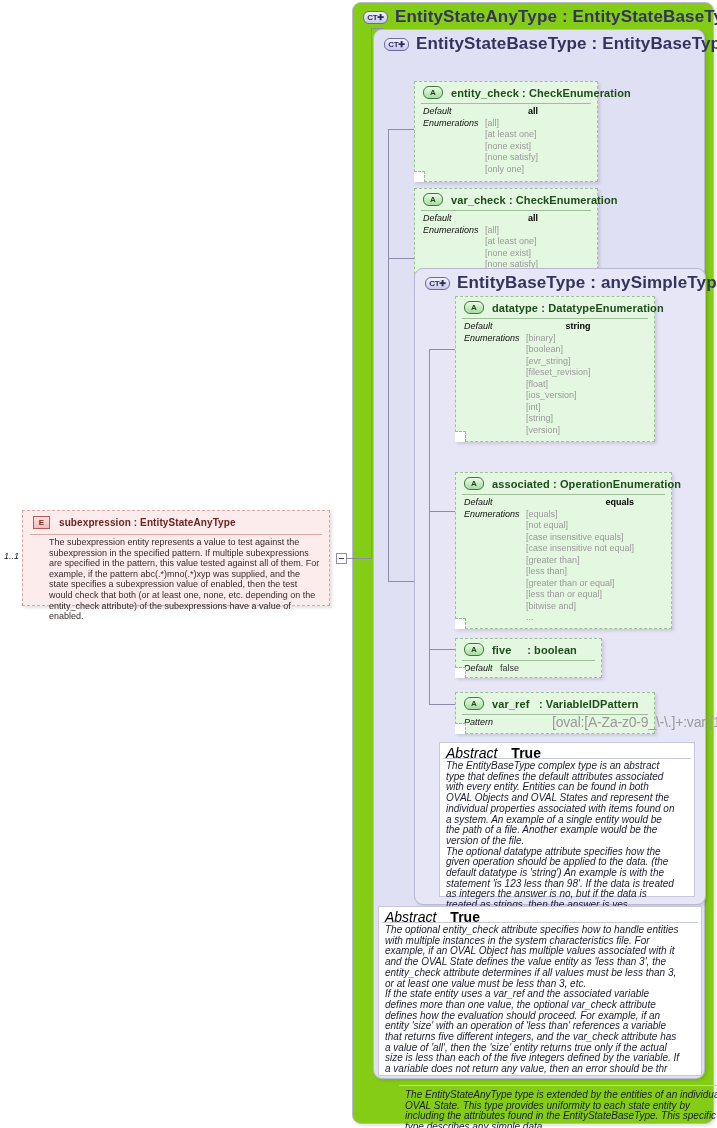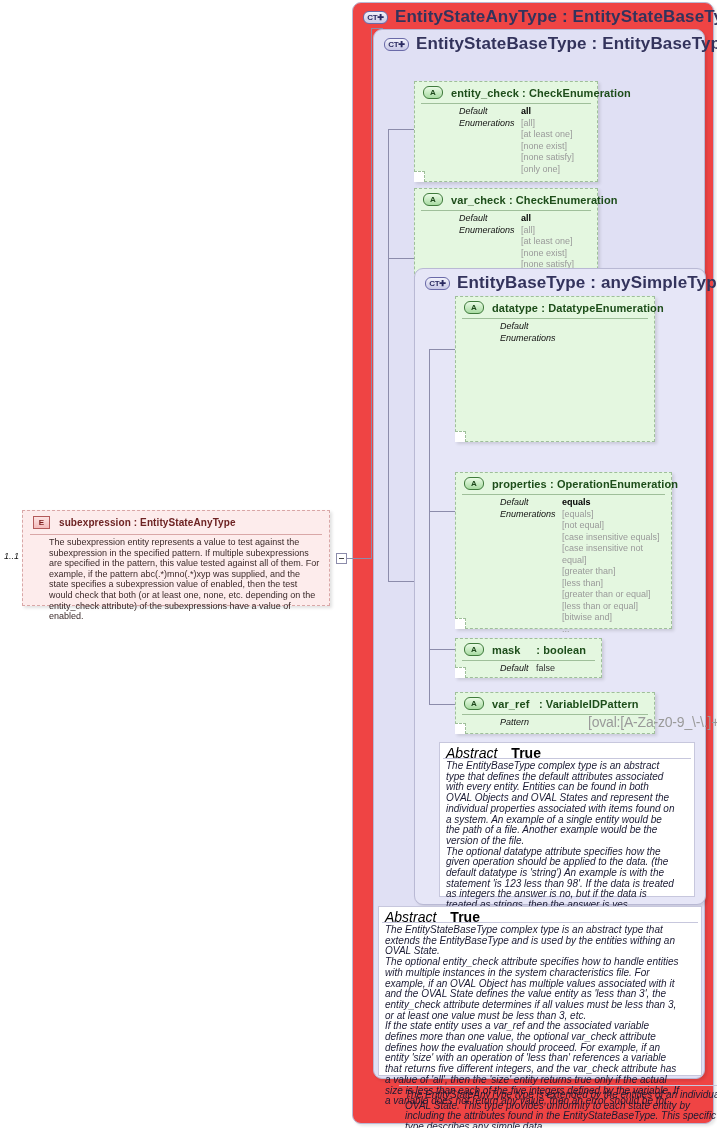--- a/index.html
+++ b/index.html
@@ -13,21 +13,21 @@
     position: relative;
     font-family: "Liberation Sans", sans-serif;
     font-size: 11px;
     color: #000000;
     overflow: hidden;
   }
 
   
   .ctbox {
     position: absolute;
-    background: #ef4444;
+    background: #84cc16;
     border: 1px solid #b9b9d4;
     border-radius: 9px;
     box-sizing: border-box;
     box-shadow: 2px 2px 3px rgba(0,0,0,0.10);
   }
   .ctbox.level2 { background: #e0e0f4; }
   .ctbox.level3 { background: #e6e6f7; }
 
   .ct-header {
     position: absolute;
@@ -122,29 +122,29 @@
     right: 4px;
     display: flex;
   }
   .attr-keys {
     width: 62px;
     flex: 0 0 62px;
     font-style: italic;
     font-size: 9px;
     color: #111;
     line-height: 11.5px;
-    margin-left: 36px;
   }
   .attr-vals {
     font-size: 9px;
     line-height: 11.5px;
   }
   .attr-vals .dflt {
     font-weight: bold;
     color: #000;
+    text-align: right;
   }
   .attr-vals .enum {
     color: #9a9a9a;
   }
   .attr-vals .pat {
     color: #9a9a9a;
     font-size: 14px;
     letter-spacing: -0.2px;
     white-space: nowrap;
     margin-left: 48px;
@@ -361,28 +361,40 @@
         <div class="attr-head">
           <span class="a-icon">A</span>
           <span class="attr-title"><span>datatype</span>&nbsp;<span>:</span>&nbsp;<span>DatatypeEnumeration</span></span>
         </div>
         <div class="attr-rule"></div>
         <div class="attr-body">
           <div class="attr-keys">
             <div>Default</div>
             <div>Enumerations</div>
           </div>
+          <div class="attr-vals">
+            <div class="dflt">string</div>
+            <div class="enum">[binary]</div>
+            <div class="enum">[boolean]</div>
+            <div class="enum">[evr_string]</div>
+            <div class="enum">[fileset_revision]</div>
+            <div class="enum">[float]</div>
+            <div class="enum">[ios_version]</div>
+            <div class="enum">[int]</div>
+            <div class="enum">[string]</div>
+            <div class="enum">[version]</div>
+          </div>
         </div>
         <div class="corner"></div>
       </div>
 
       <div class="attrbox" style="left:40px; top:203px; width:217px; height:157px;">
         <div class="attr-head">
           <span class="a-icon">A</span>
-          <span class="attr-title"><span>properties</span>&nbsp;<span>:</span>&nbsp;<span>OperationEnumeration</span></span>
+          <span class="attr-title"><span>associated</span>&nbsp;<span>:</span>&nbsp;<span>OperationEnumeration</span></span>
         </div>
         <div class="attr-rule"></div>
         <div class="attr-body">
           <div class="attr-keys">
             <div>Default</div>
             <div>Enumerations</div>
           </div>
           <div class="attr-vals">
             <div class="dflt">equals</div>
             <div class="enum">[equals]</div>
@@ -396,21 +408,21 @@
             <div class="enum">[bitwise and]</div>
             <div class="enum">...</div>
           </div>
         </div>
         <div class="corner"></div>
       </div>
 
       <div class="attrbox" style="left:40px; top:369px; width:147px; height:40px;">
         <div class="attr-head">
           <span class="a-icon">A</span>
-          <span class="attr-title"><span>mask</span>&nbsp;&nbsp;&nbsp;&nbsp;&nbsp;<span>:</span>&nbsp;<span>boolean</span></span>
+          <span class="attr-title"><span>five</span>&nbsp;&nbsp;&nbsp;&nbsp;&nbsp;<span>:</span>&nbsp;<span>boolean</span></span>
         </div>
         <div class="attr-rule"></div>
         <div class="attr-body">
           <div class="attr-keys" style="flex:0 0 36px; width:36px;">
             <div>Default</div>
           </div>
           <div class="attr-vals">
             <div class="enum" style="color:#333;">false</div>
           </div>
         </div>
@@ -445,21 +457,20 @@
         </div>
       </div>
     </div>
 
     <div class="docpanel" style="left:4px; top:876px; width:324px; height:170px;">
       <div class="doc-abs">
         <i>Abstract</i><b>True</b>
       </div>
       <div class="doc-rule"></div>
       <div class="doc-text">
-        <p>The EntityStateBaseType complex type is an abstract type that extends the EntityBaseType and is used by the entities withing an OVAL State.</p>
         <p>The optional entity_check attribute specifies how to handle entities with multiple instances in the system characteristics file. For example, if an OVAL Object has multiple values associated with it and the OVAL State defines the value entity as 'less than 3', the entity_check attribute determines if all values must be less than 3, or at least one value must be less than 3, etc.</p>
         <p>If the state entity uses a var_ref and the associated variable defines more than one value, the optional var_check attribute defines how the evaluation should proceed. For example, if an entity 'size' with an operation of 'less than' references a variable that returns five different integers, and the var_check attribute has a value of 'all', then the 'size' entity returns true only if the actual size is less than each of the five integers defined by the variable. If a variable does not return any value, then an error should be thr</p>
       </div>
     </div>
   </div>
 
   <div class="tailpanel" style="left:6px; top:1082px; width:350px; height:40px;margin-left:40px;">
     <div class="doc-text">
       <p>The EntityStateAnyType type is extended by the entities of an individual OVAL State. This type provides uniformity to each state entity by including the attributes found in the EntityStateBaseType. This specific type describes any simple data.</p>
     </div>

